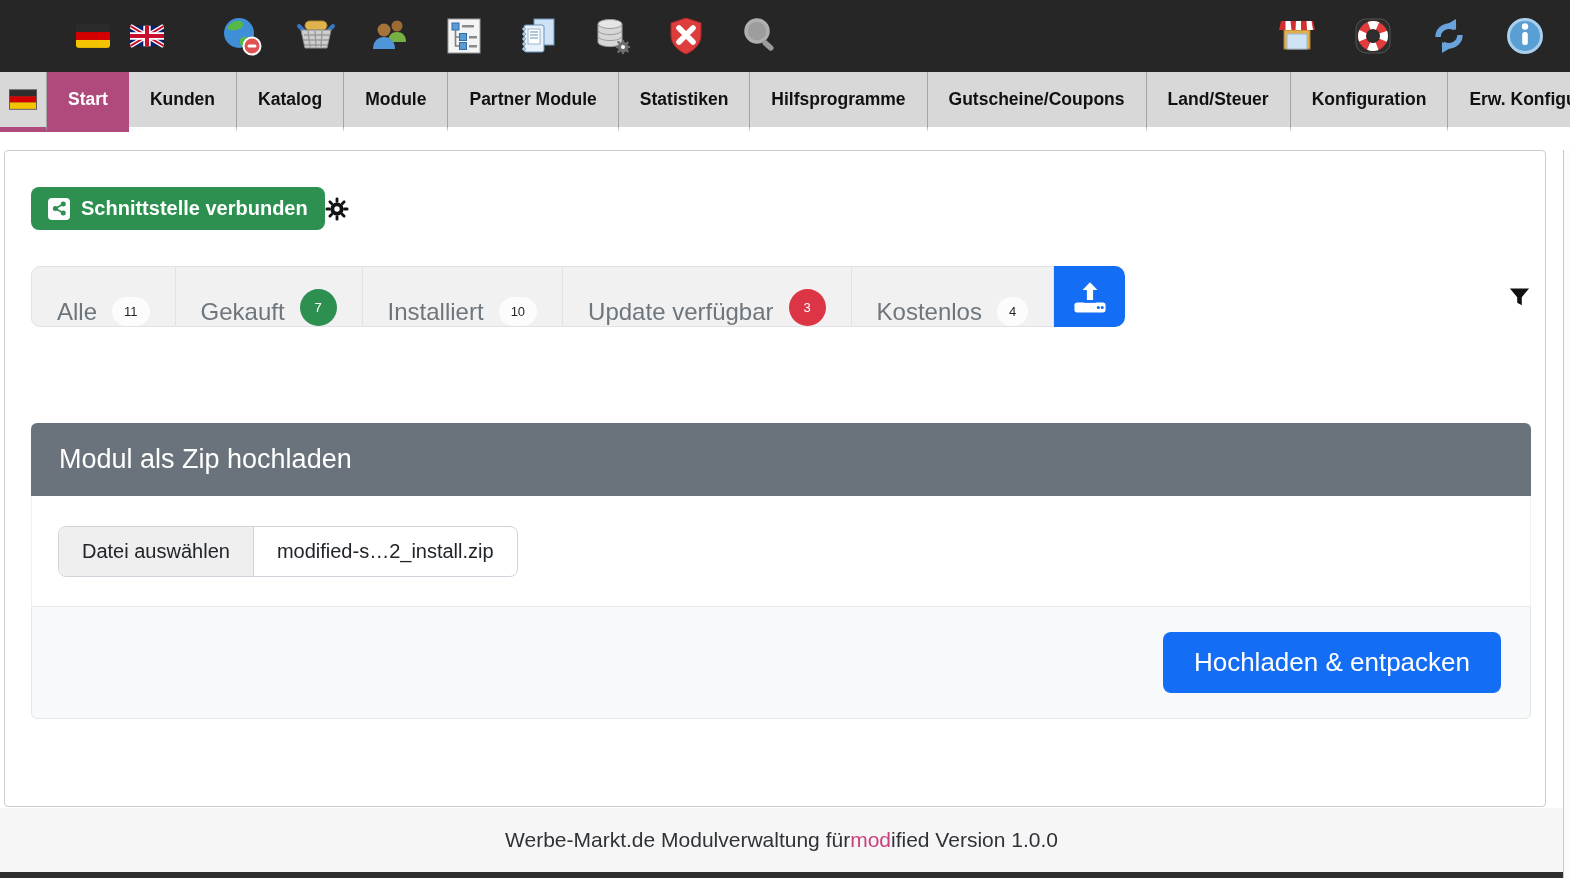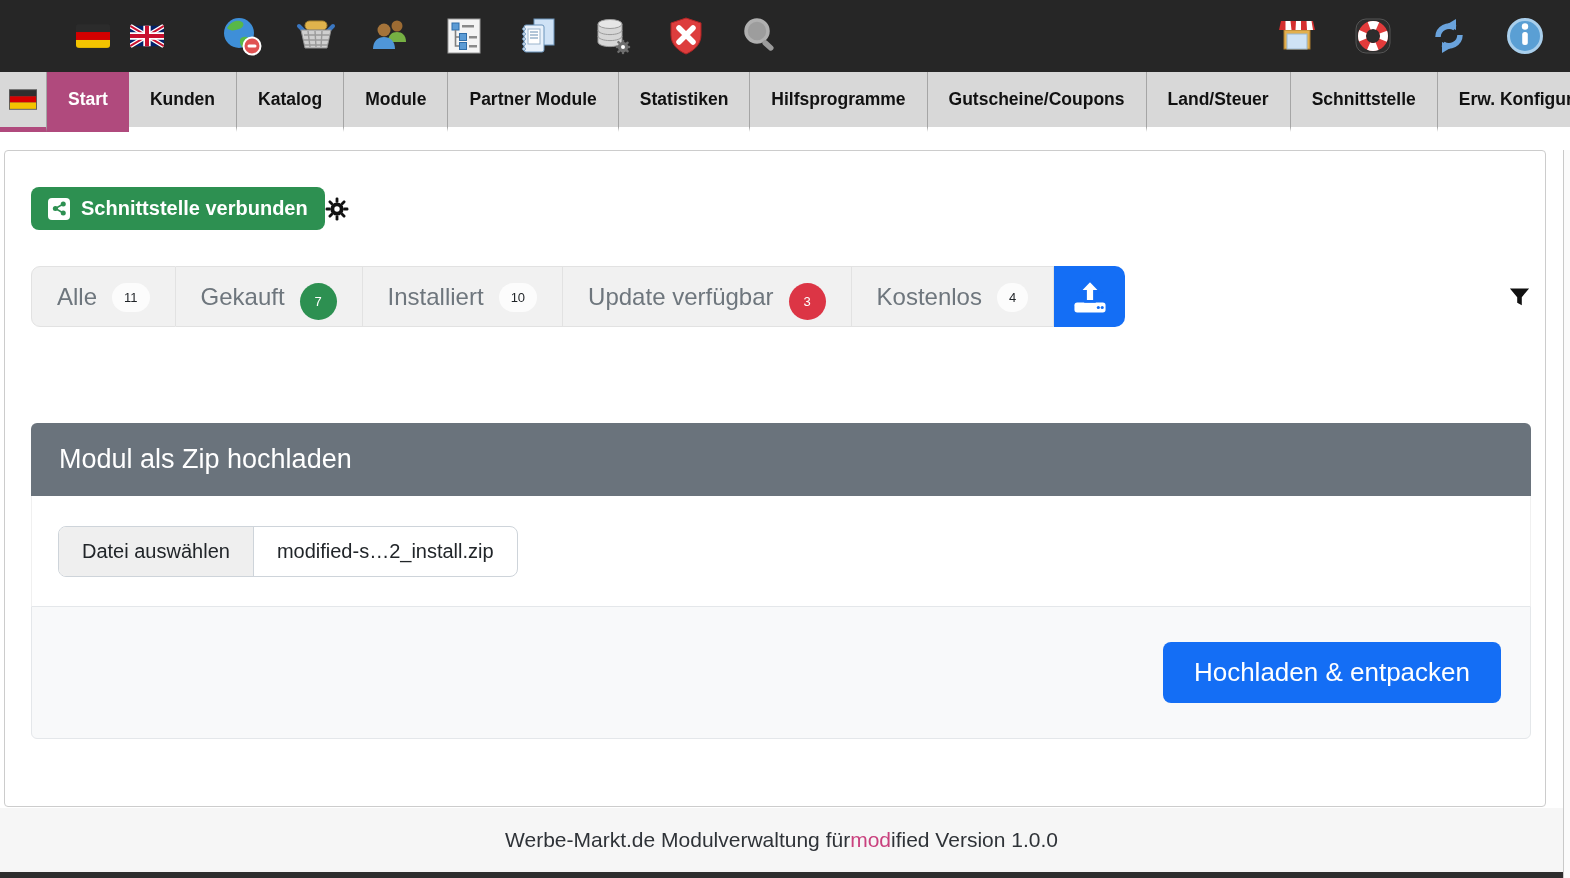--- a/index.html
+++ b/index.html
@@ -34,43 +34,43 @@
 
   .card-head { display:flex; align-items:center; }
   .status-badge { display:inline-flex; align-items:center; gap:11px; background:#2d9051; color:#fff;
                   font-size:20px; font-weight:bold; padding:10px 17px; border-radius:8px; }
   .status-badge .glyph { width:22px; height:22px; background:#fff; border-radius:4px; display:flex; align-items:center; justify-content:center; }
   .icon-btn { width:24px; height:24px; cursor:pointer; }
   .icon-btn svg { display:block; width:100%; height:100%; }
 
   
   .tabs-row { position:relative; margin-top:36px; display:flex; align-items:stretch; height:61px; }
-  .tab { background:#f1f1f1; border:1px solid #e2e2e2; border-left:none; display:flex; align-items:flex-start; gap:15px;
-         padding:16px 25px; font-size:24px; color:#6e767d; cursor:pointer; white-space:nowrap; }
+  .tab { background:#f1f1f1; border:1px solid #e2e2e2; border-left:none; display:flex; align-items:flex-end; gap:15px;
+         padding:0 25px; font-size:24px; color:#6e767d; cursor:pointer; white-space:nowrap; }
   .tab.first { border-left:1px solid #e2e2e2; border-radius:9px 0 0 9px; }
   .count { font-size:13px; font-weight:normal; display:inline-flex; align-items:center; justify-content:center; }
   .count.light { background:#fcfcfc; color:#1f2327; border-radius:20px; padding:7px 12px; min-width:24px; }
   .count.green { background:#2d9051; color:#fff; width:37px; height:37px; border-radius:50%; }
   .count.red { background:#dc3545; color:#fff; width:37px; height:37px; border-radius:50%; }
   .tab-upload { background:#146ef5; border:none; border-radius:0 10px 10px 0; width:71px; display:flex;
                 align-items:center; justify-content:center; cursor:pointer; }
   .tab-upload svg { width:40px; height:38px; display:block; }
   .filter-btn { position:absolute; right:0; top:50%; transform:translateY(-50%); width:23px; height:23px; cursor:pointer; }
   .filter-btn svg { display:block; width:100%; height:100%; }
 
   
   .panel { margin-top:96px; border-radius:6px; }
   .panel-header { background:#6a737c; color:#fff; font-size:27px; padding:21px 28px; border-radius:6px 6px 0 0; }
   .panel-body { background:#fff; padding:30px 29px 29px 26px; border-left:1px solid #f0f0f0; border-right:1px solid #f0f0f0; }
   .file-input { display:inline-flex; align-items:stretch; border:1px solid #ced4da; border-radius:8px; overflow:hidden;
                 font-size:20px; color:#212529; background:#fff; cursor:pointer; }
   .file-btn { background:#efefef; padding:13px 23px; border-right:1px solid #ced4da; }
   .file-name { padding:13px 23px; }
   .panel-footer { background:#f8f9fa; border:1px solid #e4e7ea; border-top:1px solid #e4e7ea; border-radius:0 0 6px 6px;
-                  padding:35px 29px; display:flex; justify-content:flex-end; }
+                  padding:25px 29px; display:flex; justify-content:flex-end; }
   .submit-btn { background:#146ef5; color:#fff; border:none; font-size:26px; padding:0 31px; height:61px;
                 border-radius:8px; cursor:pointer; font-family:"Liberation Sans", sans-serif; }
 
   
   .footer { position:absolute; left:0; right:7px; bottom:6px; height:64px; background:#f6f6f6;
             display:flex; align-items:center; justify-content:center; font-size:21px; color:#2f3338; }
   .footer .brand { color:#c9417e; }
   .bottom-strip { position:absolute; left:0; right:7px; bottom:0; height:6px; background:#2e2e2e; }
 </style>
 </head>
@@ -252,21 +252,21 @@
     <div class="cell">
         <span>Hilfsprogramme</span>
       </div>
     <div class="cell">
         <span>Gutscheine/Coupons</span>
       </div>
     <div class="cell">
         <span>Land/Steuer</span>
       </div>
     <div class="cell">
-        <span>Schnittstelle</span>
+        <span>Konfiguration</span>
       </div>
     <div class="cell">
         <span>Erw. Konfiguration</span>
       </div>
     <div class="filler"></div>
   </div>
 
   <div class="card">
 
     <div class="card-head">

